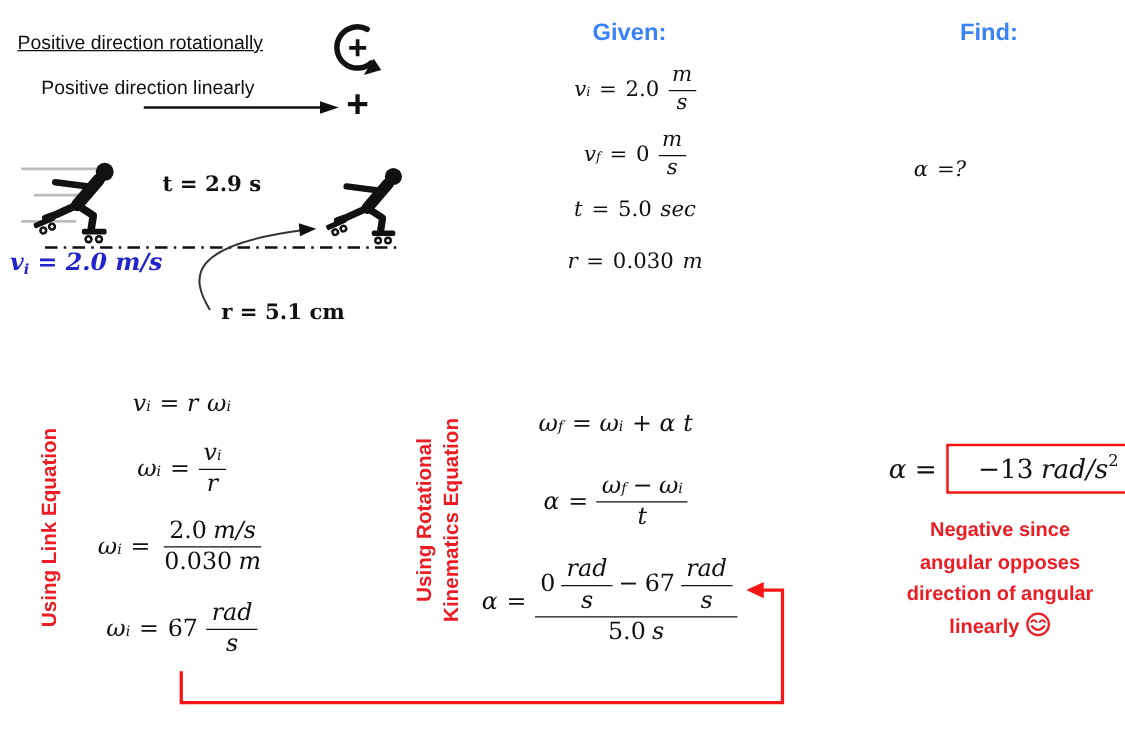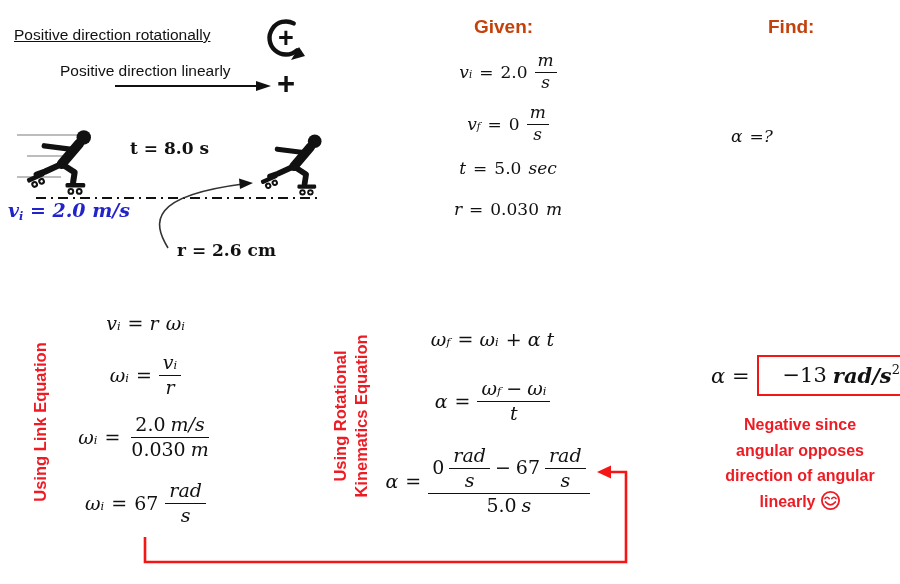--- a/index.html
+++ b/index.html
@@ -1,21 +1,21 @@
 <!DOCTYPE html>
 <html><head>
 <meta charset="utf-8">
 <style>
   html,body{margin:0;padding:0;background:#fff;}
   .canvas{position:relative;width:900px;height:584px;background:#ffffff;overflow:hidden;
           font-family:"Liberation Sans",sans-serif;color:#111;}
   .abs{position:absolute;}
   .lbl{font-size:15.5px;color:#111;white-space:nowrap;}
   .plus{font-weight:bold;color:#111;transform:translate(-50%,-52%);position:absolute;line-height:1;}
-  .heading{font-size:19px;font-weight:bold;color:#c2410c;}
+  .heading{font-size:19px;font-weight:bold;color:#3b82f6;}
   
   .eq{position:absolute;display:flex;align-items:center;justify-content:center;gap:7px;
       font-family:"DejaVu Serif",serif;font-style:italic;font-size:19px;color:#111;white-space:nowrap;}
   .eq .tok{display:inline-flex;align-items:baseline;}
   .up{font-style:normal;}
   sub{font-size:0.6em;vertical-align:-0.3em;font-style:italic;line-height:1;}
   sup{font-size:0.62em;vertical-align:0.55em;font-style:italic;line-height:1;}
   .frac{display:inline-flex;flex-direction:column;align-items:center;vertical-align:middle;}
   .frac > .num{display:flex;align-items:center;justify-content:center;gap:5px;
                padding:0 4px 1px;border-bottom:1.7px solid #111;line-height:1.15;}
@@ -45,21 +45,21 @@
 <div class="canvas">
 
   <div class="abs lbl" style="left:14px;top:26px;text-decoration:underline;">Positive direction rotationally</div>
 
   <svg class="abs" style="left:262px;top:16px;" width="50" height="48" viewBox="0 0 50 48">
     <path d="M31.7 7.4 A16.5 16.5 0 1 0 35 34.3" fill="none" stroke="#111" stroke-width="4.4" stroke-linecap="round"></path>
     <polygon points="29,44 37,31 43,40" fill="#111"></polygon>
   </svg>
   <span class="plus" style="left:286px;top:39px;font-size:27px;">+</span>
 
-  <div class="abs lbl" style="left:60px;top:62px;">Positive direction linearly</div>
+  <div class="abs lbl" style="left:33px;top:62px;">Positive direction linearly</div>
 
   <svg class="abs" style="left:113px;top:79px;" width="162" height="14" viewBox="0 0 162 14">
     <line x1="2" y1="7" x2="146" y2="7" stroke="#111" stroke-width="2"></line>
     <polygon points="158,7 143,2 143,12" fill="#111"></polygon>
   </svg>
   <span class="plus" style="left:286px;top:84px;font-size:31px;">+</span>
 
   <svg class="abs" style="left:14px;top:132px;" width="68" height="48" viewBox="0 0 68 48">
     <line x1="3" y1="3" x2="63" y2="3" stroke="#BDBDBD" stroke-width="2.2"></line>
     <line x1="13" y1="24" x2="59" y2="24" stroke="#BDBDBD" stroke-width="2.2"></line>
@@ -90,36 +90,36 @@
     </symbol>
   </svg>
 
   <svg class="abs" style="left:26px;top:129px;" width="76" height="67" viewBox="0 0 100 88">
     <use href="#skater" xlink:href="#skater"></use>
   </svg>
   <svg class="abs" style="left:260px;top:133px;" width="72" height="64" viewBox="0 0 100 88">
     <use href="#skater" xlink:href="#skater"></use>
   </svg>
 
-  <div class="abs bold-serif" style="left:130px;top:138px;">t = 8.0 s</div>
+  <div class="abs bold-serif" style="left:130px;top:138px;">t = 2.9 s</div>
 
   <svg class="abs" style="left:36px;top:194px;" width="282" height="8" viewBox="0 0 282 8">
     <line x1="0" y1="4" x2="282" y2="4" stroke="#111" stroke-width="2" stroke-dasharray="10 5 2 5"></line>
   </svg>
 
   <div class="abs blue-math" style="left:8px;top:199px;">
     <span>v</span><sub>i</sub>
     <span>= 2.0 m/s</span>
   </div>
 
   <svg class="abs" style="left:145px;top:176px;" width="115" height="76" viewBox="0 0 115 76">
     <path d="M23 72 C 7 46, 5 20, 98 8" fill="none" stroke="#333" stroke-width="1.6"></path>
     <polygon points="108,7 94,2.5 95,13" fill="#111"></polygon>
   </svg>
-  <div class="abs bold-serif" style="left:177px;top:240px;">r = 2.6 cm</div>
+  <div class="abs bold-serif" style="left:177px;top:240px;">r = 5.1 cm</div>
 
   <div class="abs heading" style="left:474px;top:16px;">Given:</div>
 
   <div class="eq given-eq" style="left:418px;top:51px;width:180px;">
     <span class="tok">
         <span>v</span>
         <sub>i</sub>
       </span>
     <span class="tok">=</span>
     <span class="tok up">2.0</span>
@@ -282,21 +282,21 @@
           <span class="up">5.0</span>
           <span>s</span>
         </span>
     </span>
   </div>
 
   <div class="answer-row" style="left:711px;top:355px;">
     <span class="tok"><span>α</span>&nbsp;<span class="up">=</span></span>
     <span class="answer-box">
       <span class="up">−13</span>
-      <span style="margin-left:6px;font-weight:bold;">rad/s</span>
+      <span style="margin-left:6px;">rad/s</span>
         <sup class="up">2</sup>
     </span>
   </div>
 
   <div class="note" style="left:690px;top:412px;width:220px;">
     <span class="line">Negative since</span>
     <span class="line">angular opposes</span>
     <span class="line">direction of angular</span>
     <span class="line">
       <span>linearly</span><svg class="smiley" width="21" height="21" viewBox="0 0 21 21">

